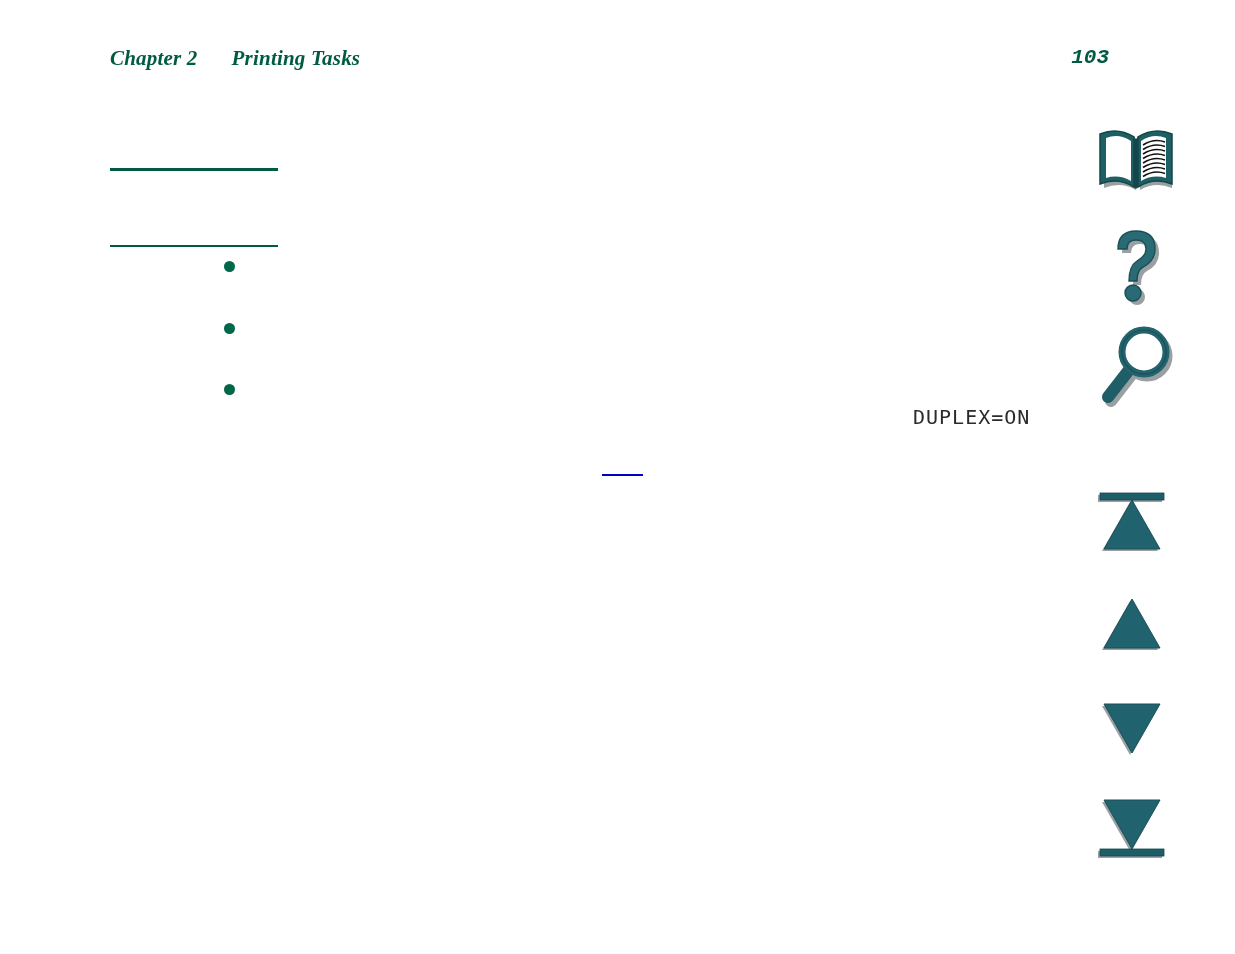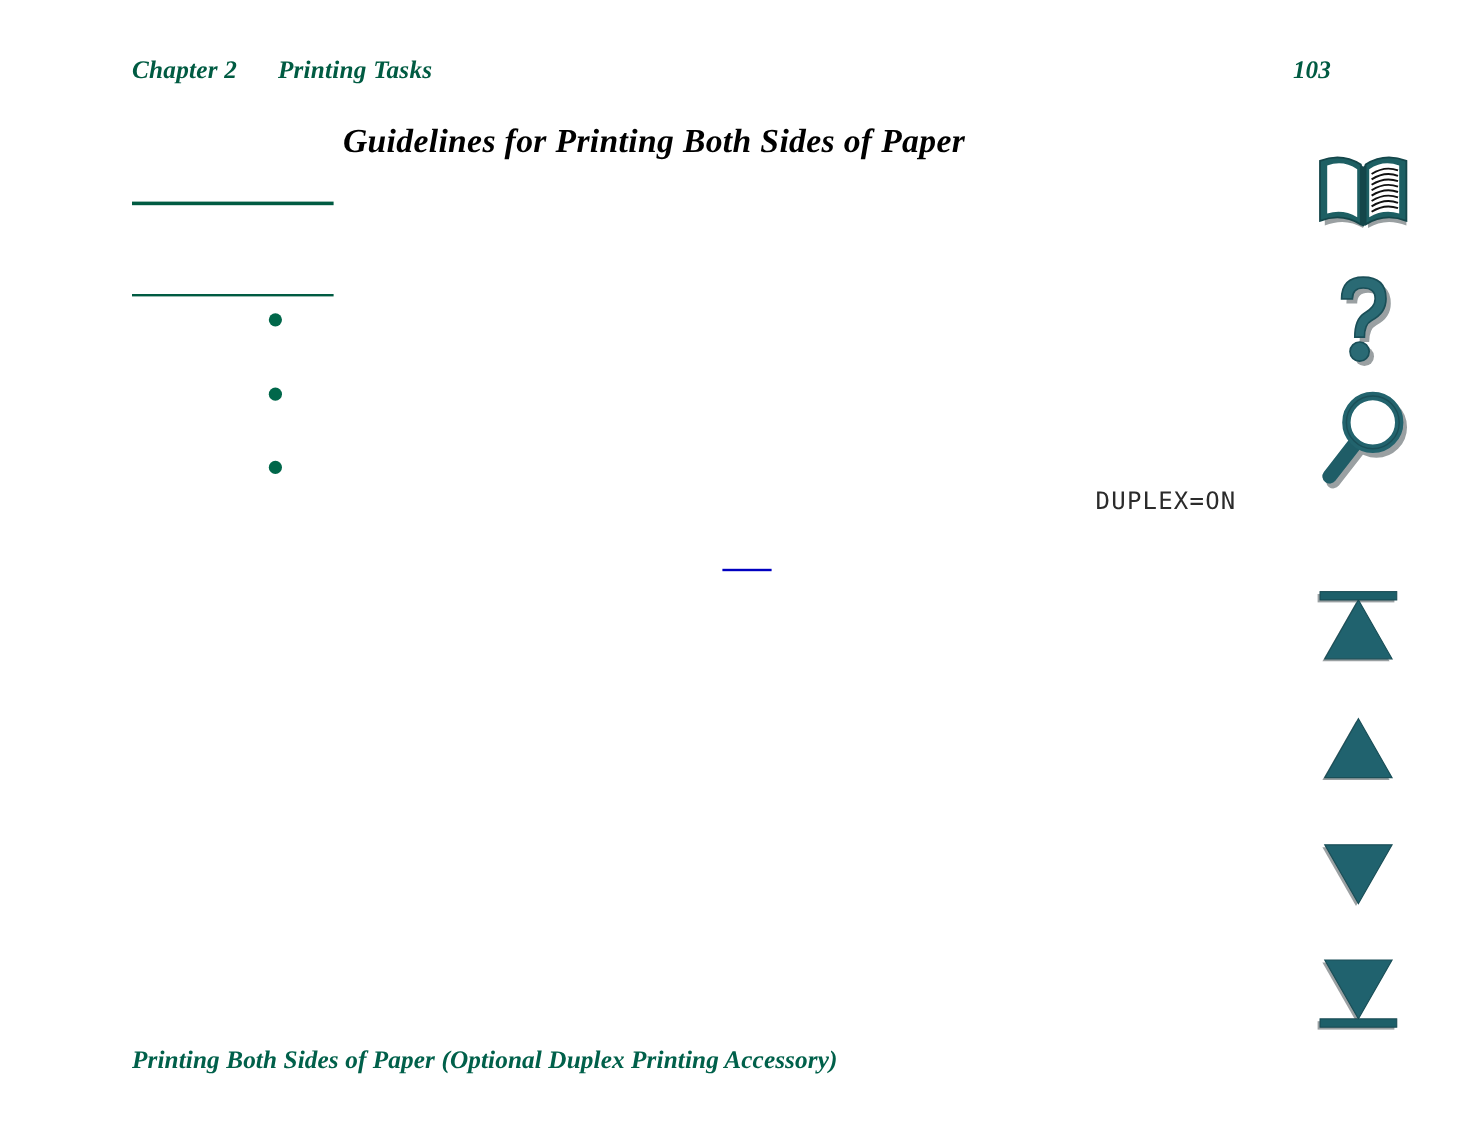--- a/index.html
+++ b/index.html
@@ -34,21 +34,21 @@
   .running-header .chap-label { }
   .running-header .chap-sep {
     display: inline-block;
     width: 34px;
   }
 
   .page-number {
     position: absolute;
     right: 126px;
     top: 46px;
-    font-family: Liberation Serif, serif;
+    font-family: Liberation Mono, monospace;
     font-weight: bold;
     font-style: italic;
     font-size: 21px;
     color: #005b42;
     text-align: center;
     margin-left: 12px;
   }
 
   
   .doc-title {
@@ -156,34 +156,32 @@
 </style>
 </head>
 <body>
 
 <div class="page">
 
   <div class="running-header"><span class="chap-label">Chapter 2</span><span class="chap-sep"></span><span>Printing Tasks</span></div>
 
   <div class="page-number">103</div>
 
-  <div class="doc-title">Guidelines for Printing Both Sides of Paper</div>
 
   <div class="rule rule-top"></div>
   <div class="rule rule-second"></div>
 
   <div class="bullet bullet-1"></div>
   <div class="bullet bullet-2"></div>
   <div class="bullet bullet-3"></div>
 
   <div class="lcd-readout">DUPLEX=ON</div>
 
   <div class="link-underline"></div>
 
-  <div class="doc-footer">Printing Both Sides of Paper (Optional Duplex Printing Accessory)</div>
 
   <div class="nav-rail">
 
     <div class="nav-btn nav-book">
       <svg width="100" height="80" viewBox="0 0 100 80">
 
         <path d="M16 18 Q33 11 48 20 L48 70 Q33 61 16 68 Z" fill="#9aa0a2"></path>
         <path d="M52 20 Q67 11 84 18 L84 68 Q67 61 52 70 Z" fill="#9aa0a2"></path>
 
         <path d="M12 14 Q30 7 46 17 L46 67 Q30 57 12 64 Z" fill="#1d5f63" stroke="#14464a" stroke-width="1.5"></path>

